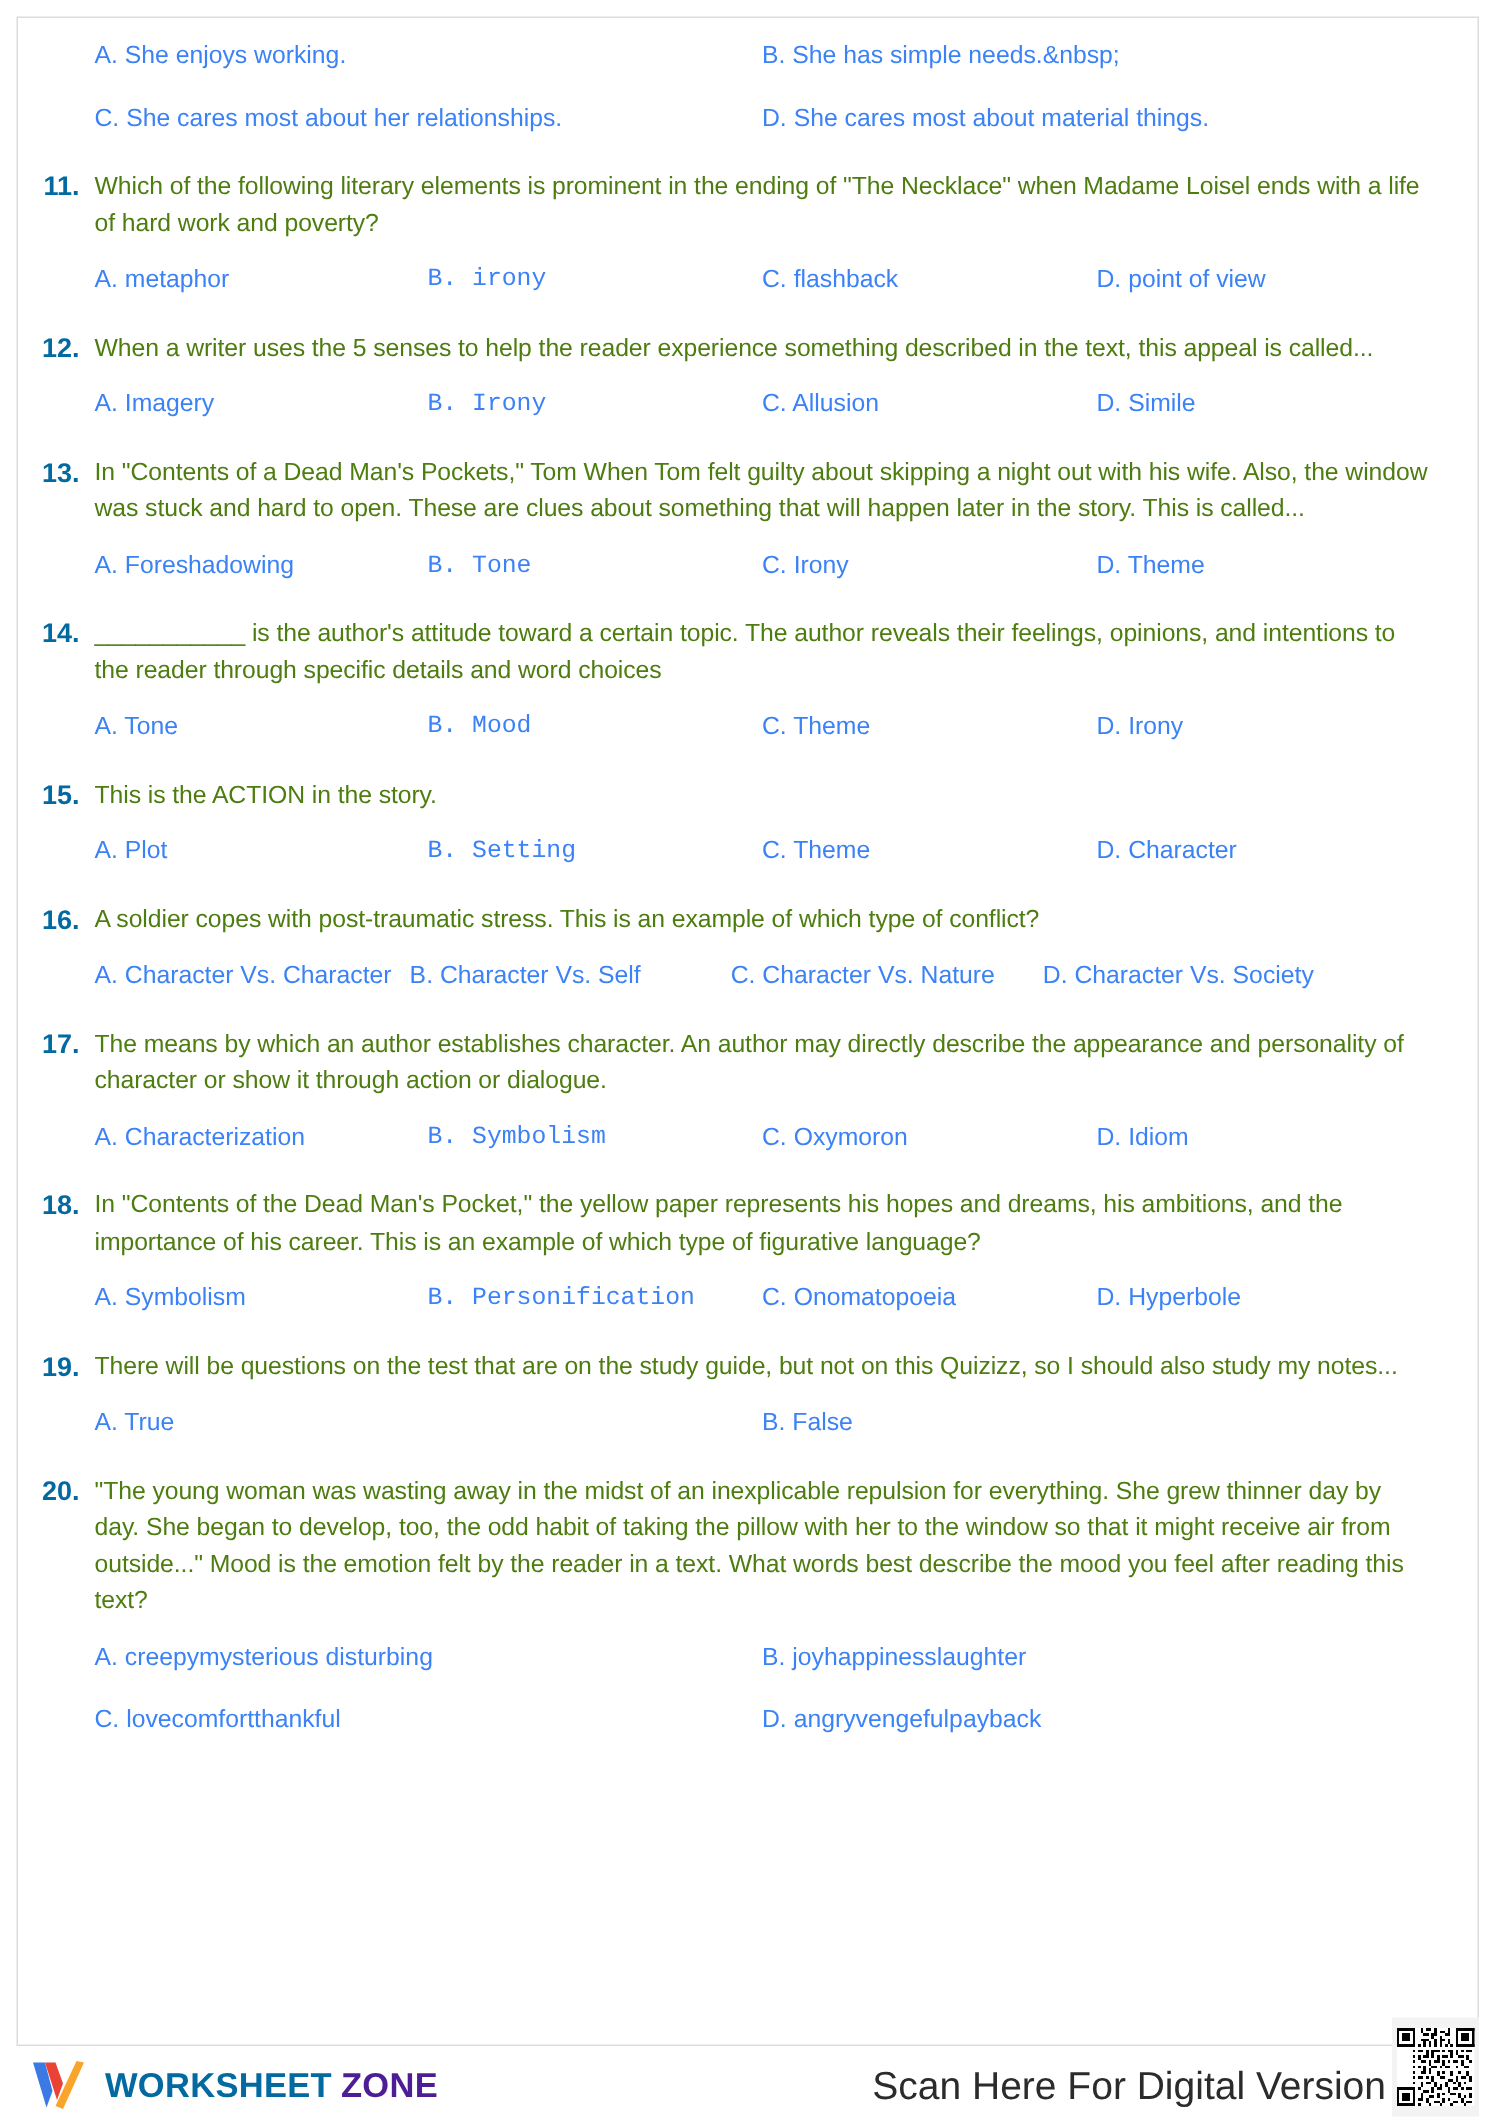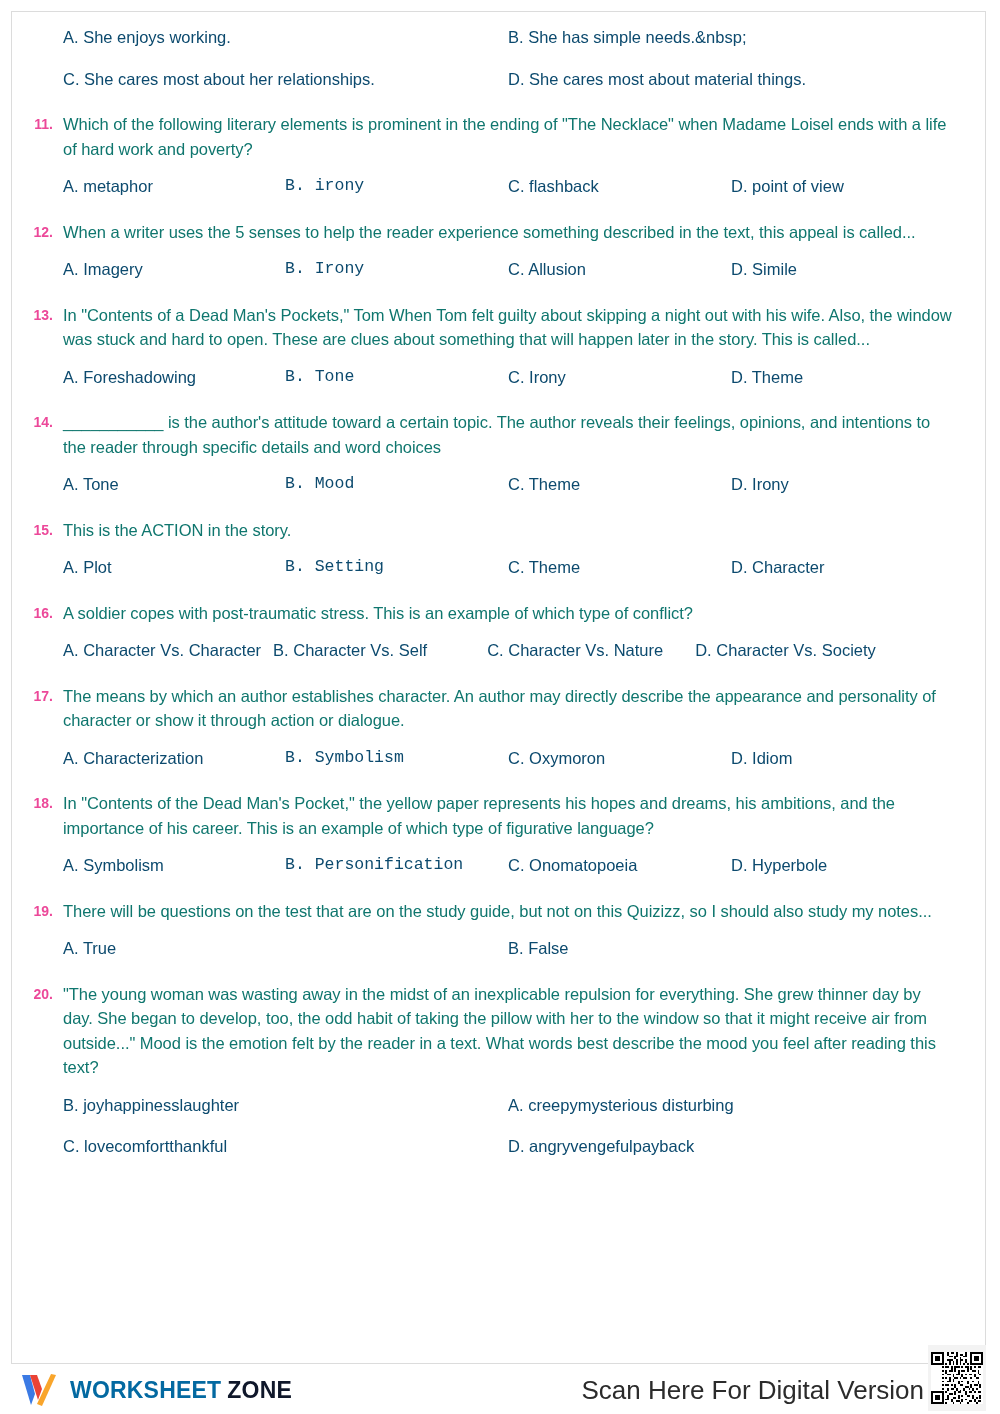--- a/index.html
+++ b/index.html
@@ -47,44 +47,44 @@
   
   .qblock {
     display: flex;
     align-items: flex-start;
     margin-bottom: 6px;
   }
   .qnum {
     flex: 0 0 38px;
     text-align: right;
     font-weight: bold;
-    font-size: 14px;
+    font-size: 18px;
     line-height: 24.5px;
     padding-right: 10px;
     box-sizing: border-box;
-    color: #ec4899;
+    color: #0369a1;
   }
   .qbody {
     flex: 1 1 auto;
     min-width: 0;
   }
   .qtext {
     font-size: 16.5px;
     line-height: 24.5px;
     letter-spacing: -0.05px;
-    color: #0f766e;
+    color: #4d7c0f;
   }
 
   
   .answers {
     margin-top: 13px;
     margin-bottom: 10px;
     font-size: 16.5px;
     line-height: 24.5px;
-    color: #0c4a6e;
+    color: #3b82f6;
   }
 
   
   .ans-row4 {
     display: flex;
     align-items: flex-start;
   }
   .ans-row4 > .opt:nth-child(1) { flex: 0 0 222px; }
   .ans-row4 > .opt:nth-child(2) { flex: 0 0 223px; font-family: Liberation Mono, monospace; }
   .ans-row4 > .opt:nth-child(3) { flex: 0 0 223px; }
@@ -138,21 +138,21 @@
     flex: 0 0 auto;
   }
   .brand-text {
     font-size: 23px;
     font-weight: bold;
     letter-spacing: 0.2px;
     line-height: 1;
     white-space: nowrap;
   }
   .brand-worksheet { color: #0369a1; }
-  .brand-zone { color: #0f172a; margin-left: 6px; }
+  .brand-zone { color: #4c1d95; margin-left: 6px; }
 
   .scan-label {
     position: absolute;
     left: 558px;
     top: 8px;
     width: 366px;
     text-align: right;
     font-size: 26px;
     line-height: 34px;
     color: #2b2b2b;
@@ -351,22 +351,22 @@
       </div>
     </div>
 
     <div class="qgroup">
       <div class="qblock">
         <div class="qnum">20.</div>
         <div class="qbody">
           <div class="qtext">"The young woman was wasting away in the midst of an inexplicable repulsion for everything. She grew thinner day by day. She began to develop, too, the odd habit of taking the pillow with her to the window so that it might receive air from outside..." Mood is the emotion felt by the reader in a text. What words best describe the mood you feel after reading this text?</div>
           <div class="answers">
             <div class="ans-row2">
+              <div class="opt">A. creepymysterious disturbing</div>
               <div class="opt">B. joyhappinesslaughter</div>
-              <div class="opt">A. creepymysterious disturbing</div>
             </div>
             <div class="ans-row2">
               <div class="opt">C. lovecomfortthankful</div>
               <div class="opt">D. angryvengefulpayback</div>
             </div>
           </div>
         </div>
       </div>
     </div>
 

